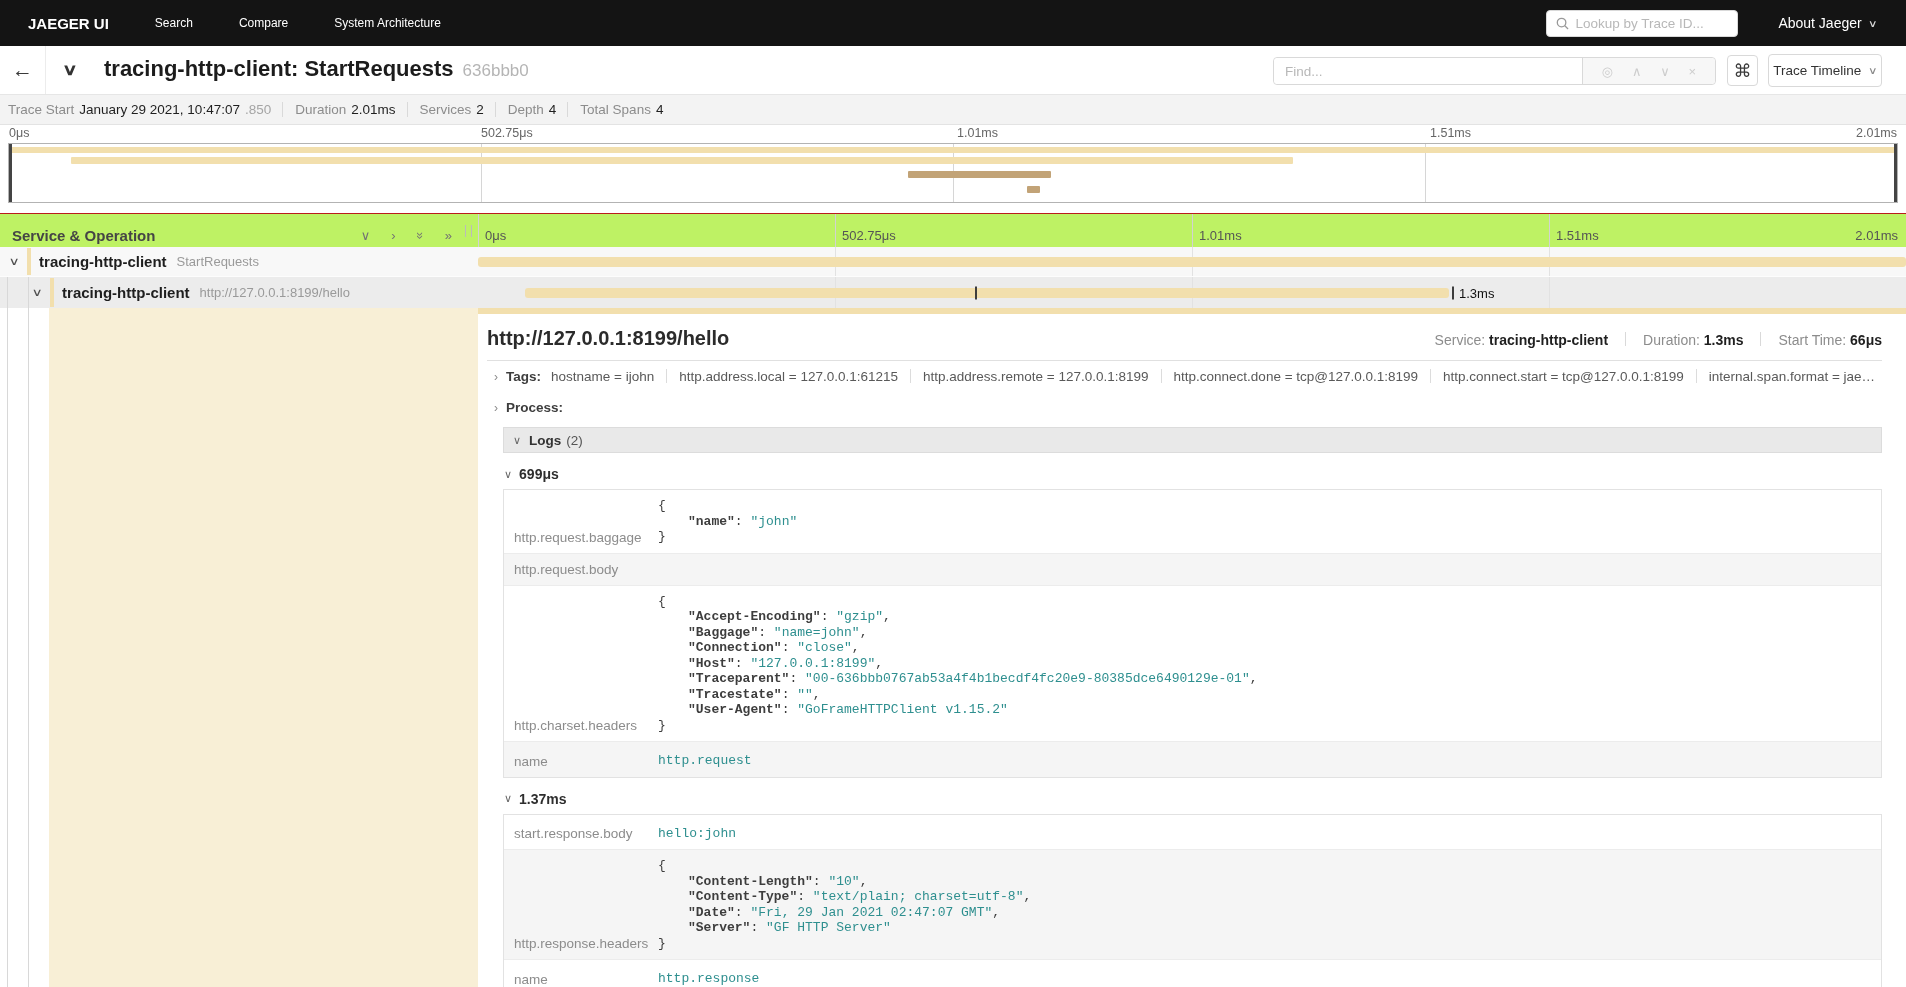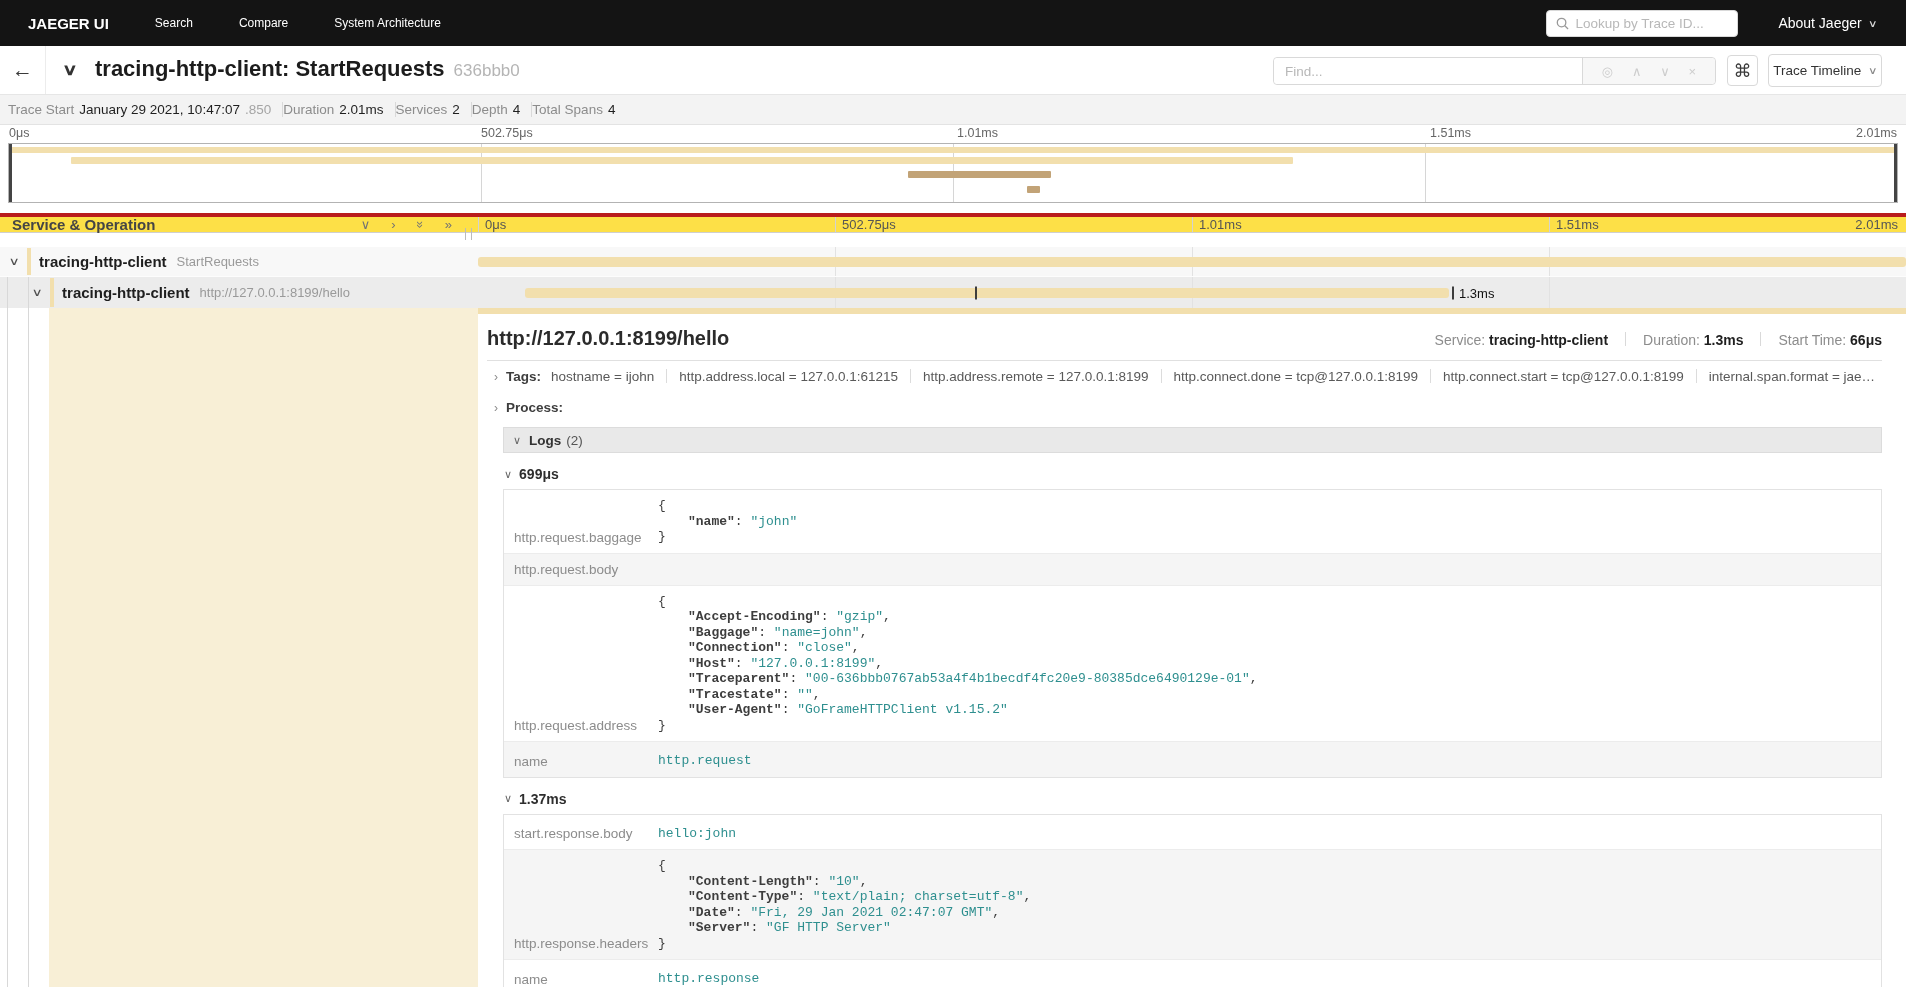--- a/index.html
+++ b/index.html
@@ -16,48 +16,48 @@
 .lookup svg{flex:none;margin-right:6px}
 .lookup input{border:0;outline:0;width:100%;font-size:13.5px;font-family:inherit;color:#333;background:transparent}
 .lookup input::placeholder{color:#b8b8b8}
 .about{display:flex;align-items:center;gap:7px;font-size:14px;margin-right:30px;cursor:pointer}
 .caret{font-size:10px;color:#ddd;transform:scaleX(1.3)}
 
 
 .trace-bar{position:absolute;top:46px;left:0;right:0;height:49px;background:#fff;border-bottom:1px solid #e6e6e6}
 .back-btn{position:absolute;left:0;top:0;width:46px;height:48px;border-right:1px solid #ececec;display:flex;align-items:center;justify-content:center;font-size:21px;color:#3a3a3a;cursor:pointer}
 .trace-chevron{position:absolute;left:64px;top:14px;font-size:16px;font-weight:700;color:#333;transform:scaleX(1.35);cursor:pointer}
-.trace-title{position:absolute;left:95px;top:10px;font-size:22px;font-weight:600;color:#1c1c1c;white-space:nowrap}
+.trace-title{position:absolute;left:104px;top:10px;font-size:22px;font-weight:600;color:#1c1c1c;white-space:nowrap}
 .trace-id{font-size:17px;font-weight:400;color:#b5b5b5;margin-left:9px}
 .find-box{position:absolute;left:1273px;top:11px;width:443px;height:28px;border:1px solid #d9d9d9;border-radius:4px;display:flex;background:#fff}
 .find-input{flex:1;border:0;outline:0;border-right:1px solid #d9d9d9;border-radius:4px 0 0 4px;padding:0 11px;font-size:13.5px;font-family:inherit;color:#333}
 .find-input::placeholder{color:#b8b8b8}
 .find-icons{width:132px;background:#f7f7f7;border-radius:0 4px 4px 0;display:flex;align-items:center;justify-content:space-evenly;color:#cdcdcd;font-size:13px}
 .find-icons span{cursor:pointer}
 .kbd-btn{position:absolute;left:1727px;top:9px;width:31px;height:31px;border:1px solid #d9d9d9;border-radius:4px;display:flex;align-items:center;justify-content:center;font-size:18px;color:#3a3a3a;cursor:pointer;background:#fff}
 .view-select{position:absolute;left:1768px;top:8px;width:114px;height:33px;border:1px solid #d9d9d9;border-radius:4px;display:flex;align-items:center;justify-content:center;gap:8px;font-size:13.5px;color:#333;cursor:pointer;background:#fff}
 .view-select .caret{color:#888}
 
 
 .summary{position:absolute;top:95px;left:0;right:0;height:30px;background:#f3f3f3;border-bottom:1px solid #e3e3e3;display:flex;align-items:center;padding-left:8px;font-size:13.5px;color:#8c8c8c}
 .sum-item{display:flex;align-items:center;gap:5px;white-space:nowrap}
-.sum-item+.sum-item{margin-left:11px;border-left:1px solid #d9d9d9}
+.sum-item+.sum-item{margin-left:11px;padding-left:12px;border-left:1px solid #d9d9d9}
 .sum-val{color:#1f1f1f;font-weight:400}
 .sum-extra{color:#a5a5a5}
 
 
 .mm-labels{position:absolute;top:126px;left:0;right:0;height:17px;font-size:12.5px;color:#666}
 .mm-labels span{position:absolute;top:0}
 .minimap{position:absolute;top:143px;left:8px;width:1890px;height:60px;border:1px solid #b3b3b3;background:#fff;cursor:crosshair}
 .mm-grid{position:absolute;top:0;bottom:0;width:1px;background:#d6d6d6}
 .mm-handle{position:absolute;top:0;bottom:0;width:3px;background:#444}
 .mm-bar{position:absolute;border-radius:1px}
 
 
-.grid-header{position:absolute;top:213px;left:0;right:0;height:20px;background:#fde047;border-top:4px solid #b91c1c;border-bottom:1px solid #cfcfcf;display:flex}
+.grid-header{position:absolute;top:213px;left:0;right:0;height:44px;background:#bef264;border-top:1px solid #b91c1c;border-bottom:1px solid #cfcfcf;display:flex}
 .gh-name{width:478px;flex:none;position:relative;display:flex;align-items:center;padding-left:12px;font-size:15px;font-weight:700;color:#454545}
 .gh-icons{position:absolute;right:26px;top:0;bottom:0;display:flex;align-items:center;gap:21px;color:#737373;font-size:13px;font-weight:400}
 .gh-icons span{cursor:pointer;line-height:1}
 .rot90{display:inline-block;transform:rotate(90deg)}
 .grip{position:absolute;right:6px;top:11px;width:7px;height:12px;border-left:1px solid #bbb;border-right:1px solid #bbb;cursor:col-resize}
 .gh-ruler{flex:1;position:relative;font-size:13px;color:#555;font-weight:400}
 .gh-tick{position:absolute;top:0;bottom:0;display:flex;align-items:center;padding-left:6px;border-left:1px solid #d2d2d2;white-space:nowrap}
 .gh-tick.last{border:0;padding:0;right:8px}
 
 
@@ -317,21 +317,21 @@
                     <div class="json-line ind"><span class="jk">"name"</span><span class="jp">: </span><span class="jv">"john"</span></div>
                     <div class="json-line"><span class="jp">}</span></div>
                   </div>
                 </div>
               </div>
               <div class="kv-row striped">
                 <div class="kv-key">http.request.body</div>
                 <div class="kv-val"></div>
               </div>
               <div class="kv-row">
-                <div class="kv-key">http.request.address</div>
+                <div class="kv-key">http.charset.headers</div>
                 <div class="kv-val">
                   <div>
                     <div class="json-line"><span class="jp">{</span></div>
                     <div class="json-line ind"><span class="jk">"Accept-Encoding"</span><span class="jp">: </span><span class="jv">"gzip"</span><span class="jp">,</span></div>
                     <div class="json-line ind"><span class="jk">"Baggage"</span><span class="jp">: </span><span class="jv">"name=john"</span><span class="jp">,</span></div>
                     <div class="json-line ind"><span class="jk">"Connection"</span><span class="jp">: </span><span class="jv">"close"</span><span class="jp">,</span></div>
                     <div class="json-line ind"><span class="jk">"Host"</span><span class="jp">: </span><span class="jv">"127.0.0.1:8199"</span><span class="jp">,</span></div>
                     <div class="json-line ind"><span class="jk">"Traceparent"</span><span class="jp">: </span><span class="jv">"00-636bbb0767ab53a4f4b1becdf4fc20e9-80385dce6490129e-01"</span><span class="jp">,</span></div>
                     <div class="json-line ind"><span class="jk">"Tracestate"</span><span class="jp">: </span><span class="jv">""</span><span class="jp">,</span></div>
                     <div class="json-line ind"><span class="jk">"User-Agent"</span><span class="jp">: </span><span class="jv">"GoFrameHTTPClient v1.15.2"</span></div>

